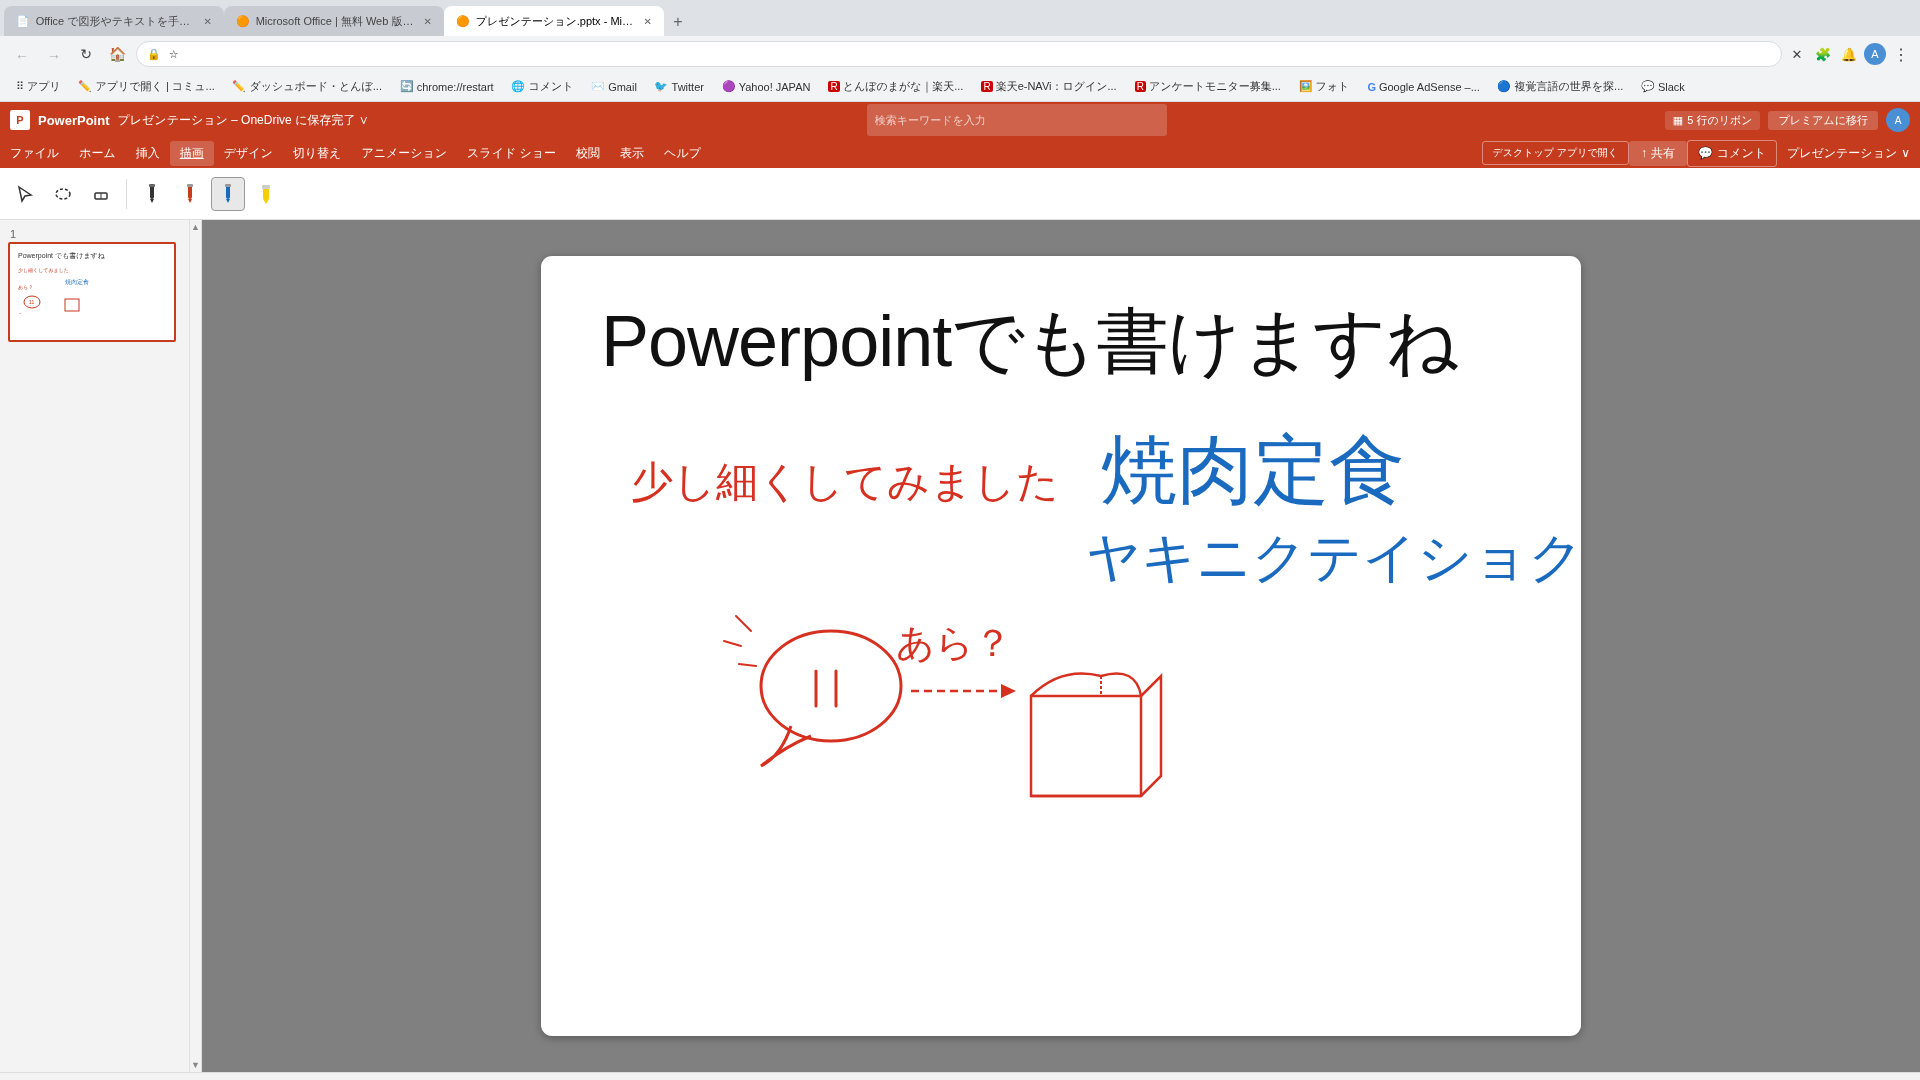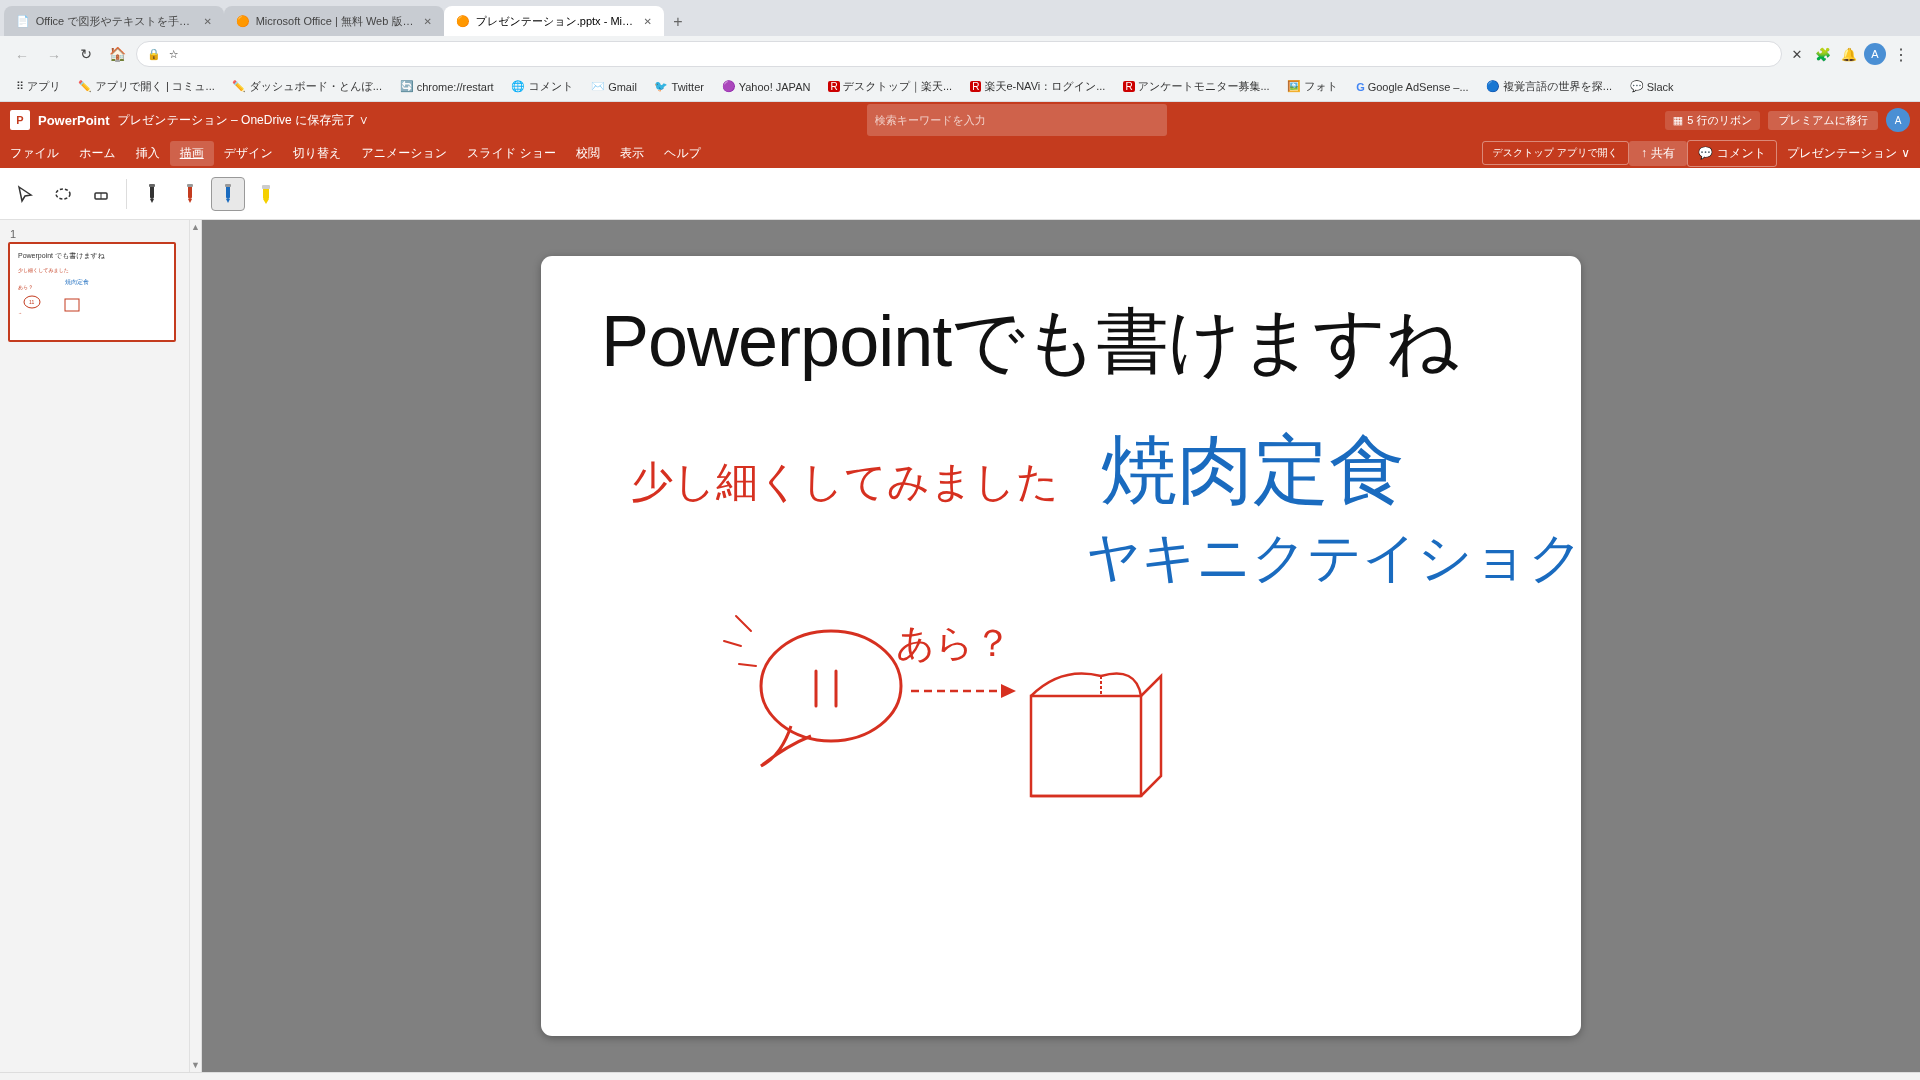--- a/index.html
+++ b/index.html
@@ -140,21 +140,21 @@
   <div class="bookmark-item">
     <span>🐦</span>
     <span>Twitter</span>
   </div>
   <div class="bookmark-item">
     <span>🟣</span>
     <span>Yahoo! JAPAN</span>
   </div>
   <div class="bookmark-item">
     <span style="font-size:10px;background:#c00;color:#fff;padding:0 2px;border-radius:2px;">R</span>
-    <span>デスクトップ｜楽天...</span>
+    <span>とんぼのまがな｜楽天...</span>
   </div>
   <div class="bookmark-item">
     <span style="font-size:10px;background:#c00;color:#fff;padding:0 2px;border-radius:2px;">R</span>
     <span>楽天e-NAVi：ログイン...</span>
   </div>
   <div class="bookmark-item">
     <span style="font-size:10px;background:#c00;color:#fff;padding:0 2px;border-radius:2px;">R</span>
     <span>アンケートモニター募集...</span>
   </div>
   <div class="bookmark-item">

